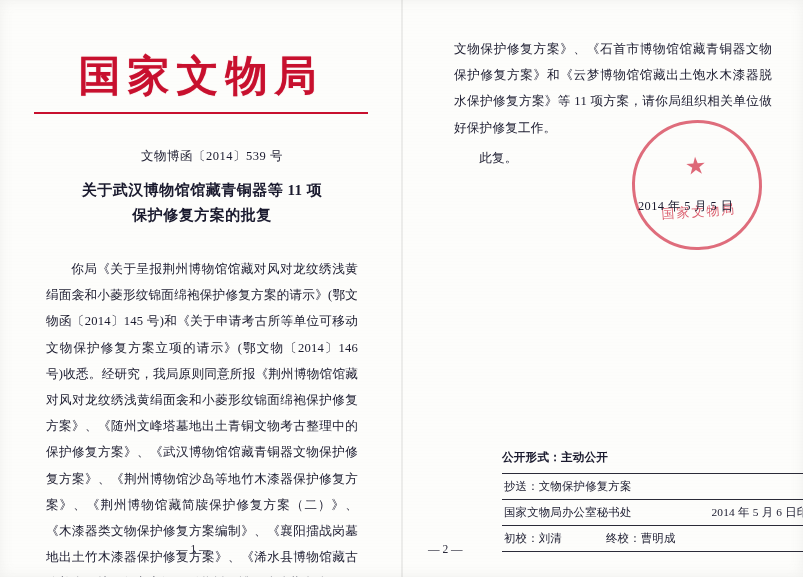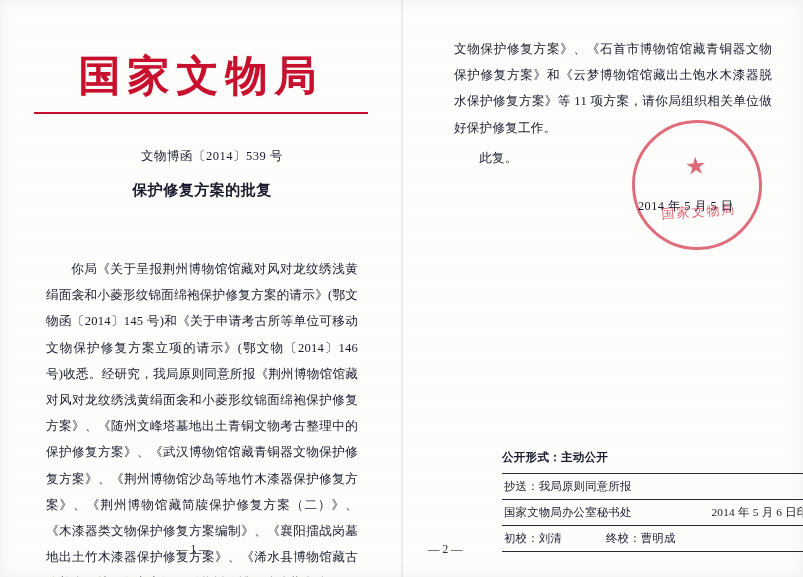--- a/index.html
+++ b/index.html
@@ -244,20 +244,21 @@
   <div id="left-page" class="page-half">
 
     <div id="masthead">
       <div id="masthead-title">国家文物局</div>
       <div id="masthead-rule"></div>
     </div>
 
     <div id="doc-number">文物博函〔2014〕539 号</div>
 
     <div id="doc-title">
+      <div>关于武汉博物馆馆藏青铜器等 11 项</div>
       <div>保护修复方案的批复</div>
     </div>
 
     <div id="left-body">
       <p class="para">你局《关于呈报荆州博物馆馆藏对风对龙纹绣浅黄绢面衾和小菱形纹锦面绵袍保护修复方案的请示》(鄂文物函〔2014〕145 号)和《关于申请考古所等单位可移动文物保护修复方案立项的请示》(鄂文物〔2014〕146 号)收悉。经研究，我局原则同意所报《荆州博物馆馆藏对风对龙纹绣浅黄绢面衾和小菱形纹锦面绵袍保护修复方案》、《随州文峰塔墓地出土青铜文物考古整理中的保护修复方案》、《武汉博物馆馆藏青铜器文物保护修复方案》、《荆州博物馆沙岛等地竹木漆器保护修复方案》、《荆州博物馆藏简牍保护修复方案（二）》、《木漆器类文物保护修复方案编制》、《襄阳擂战岗墓地出土竹木漆器保护修复方案》、《浠水县博物馆藏古籍善本保护修复方案》、《黄州区博物馆馆藏木漆器</p>
     </div>
 
     <div class="page-no" id="left-page-no">— 1 —</div>
   </div>
 
@@ -275,21 +276,21 @@
     <div id="seal-date">2014 年 5 月 5 日</div>
 
     <div id="form-block">
       <div id="disclosure">
         <span>公开形式：</span><span>主动公开</span>
       </div>
       <table id="form-table">
         <tbody>
           <tr>
             <td>
-              <span>抄送：</span><span>我局原则同意所报</span>
+              <span>抄送：</span><span>文物保护修复方案</span>
             </td>
             <td class="right-cell"></td>
           </tr>
           <tr class="no-top">
             <td>
               <span>国家文物局办公室秘书处</span>
             </td>
             <td class="right-cell">2014 年 5 月 6 日印发</td>
           </tr>
           <tr class="no-top">

